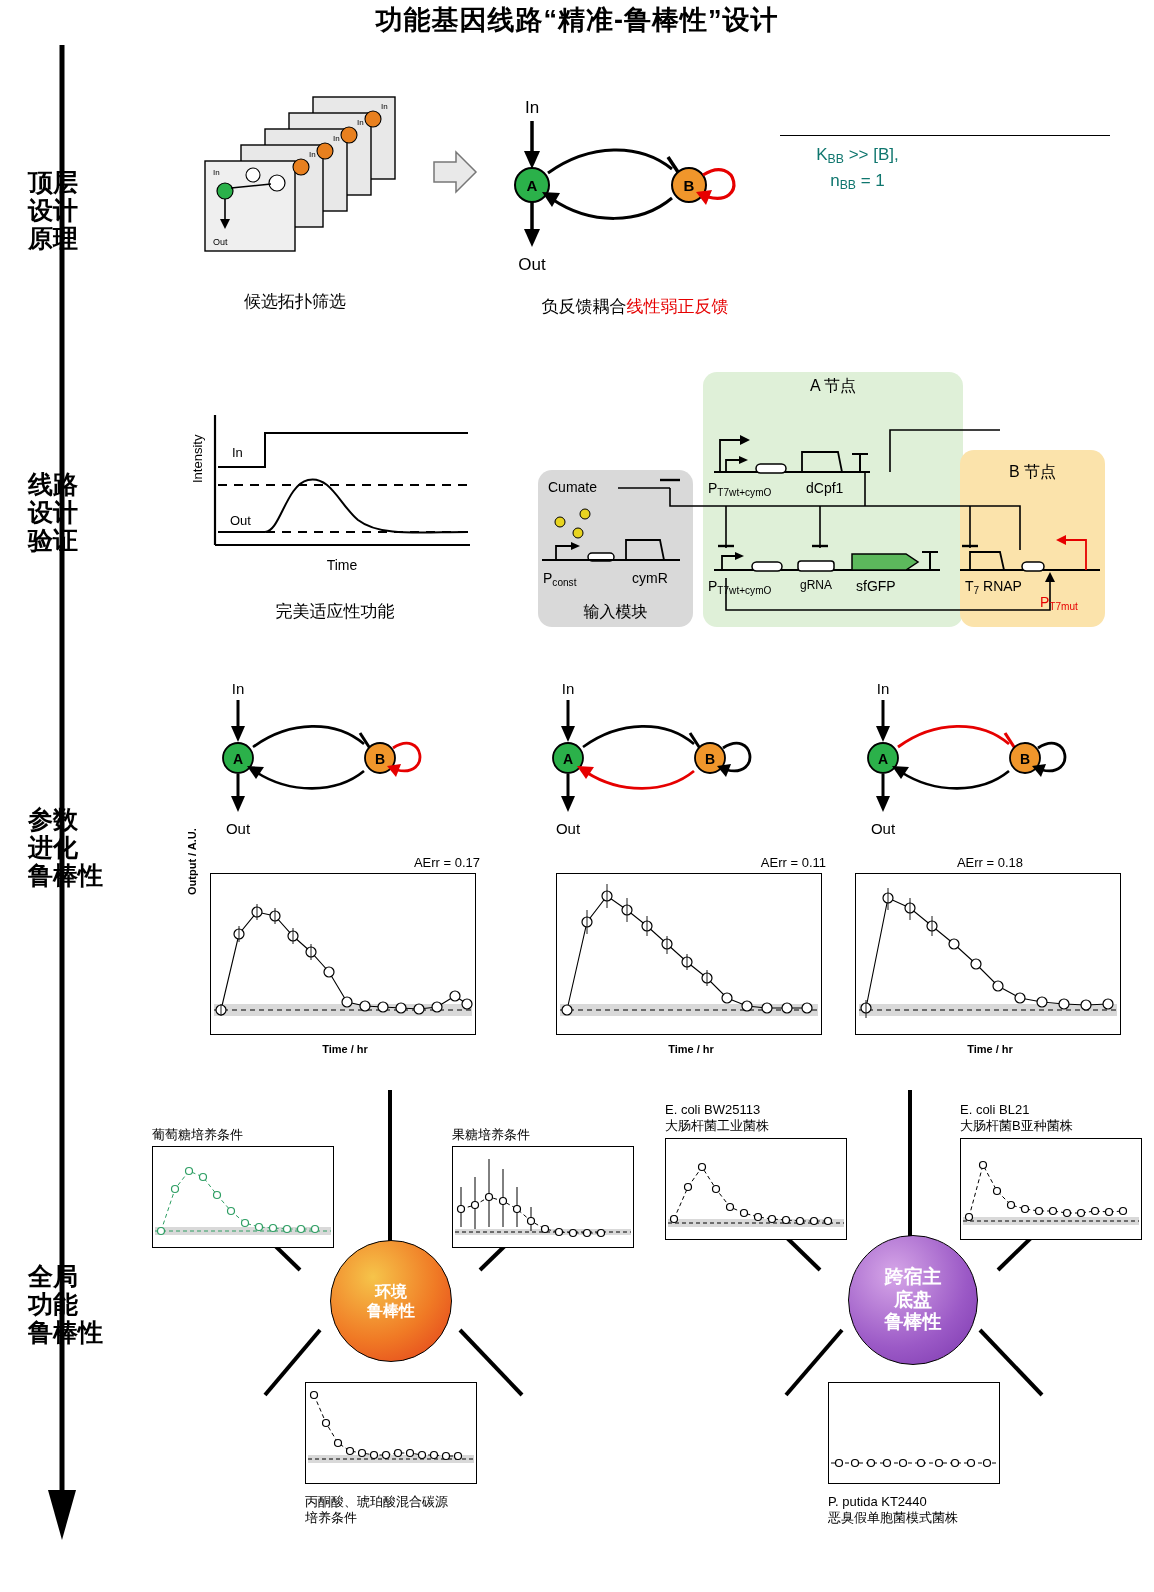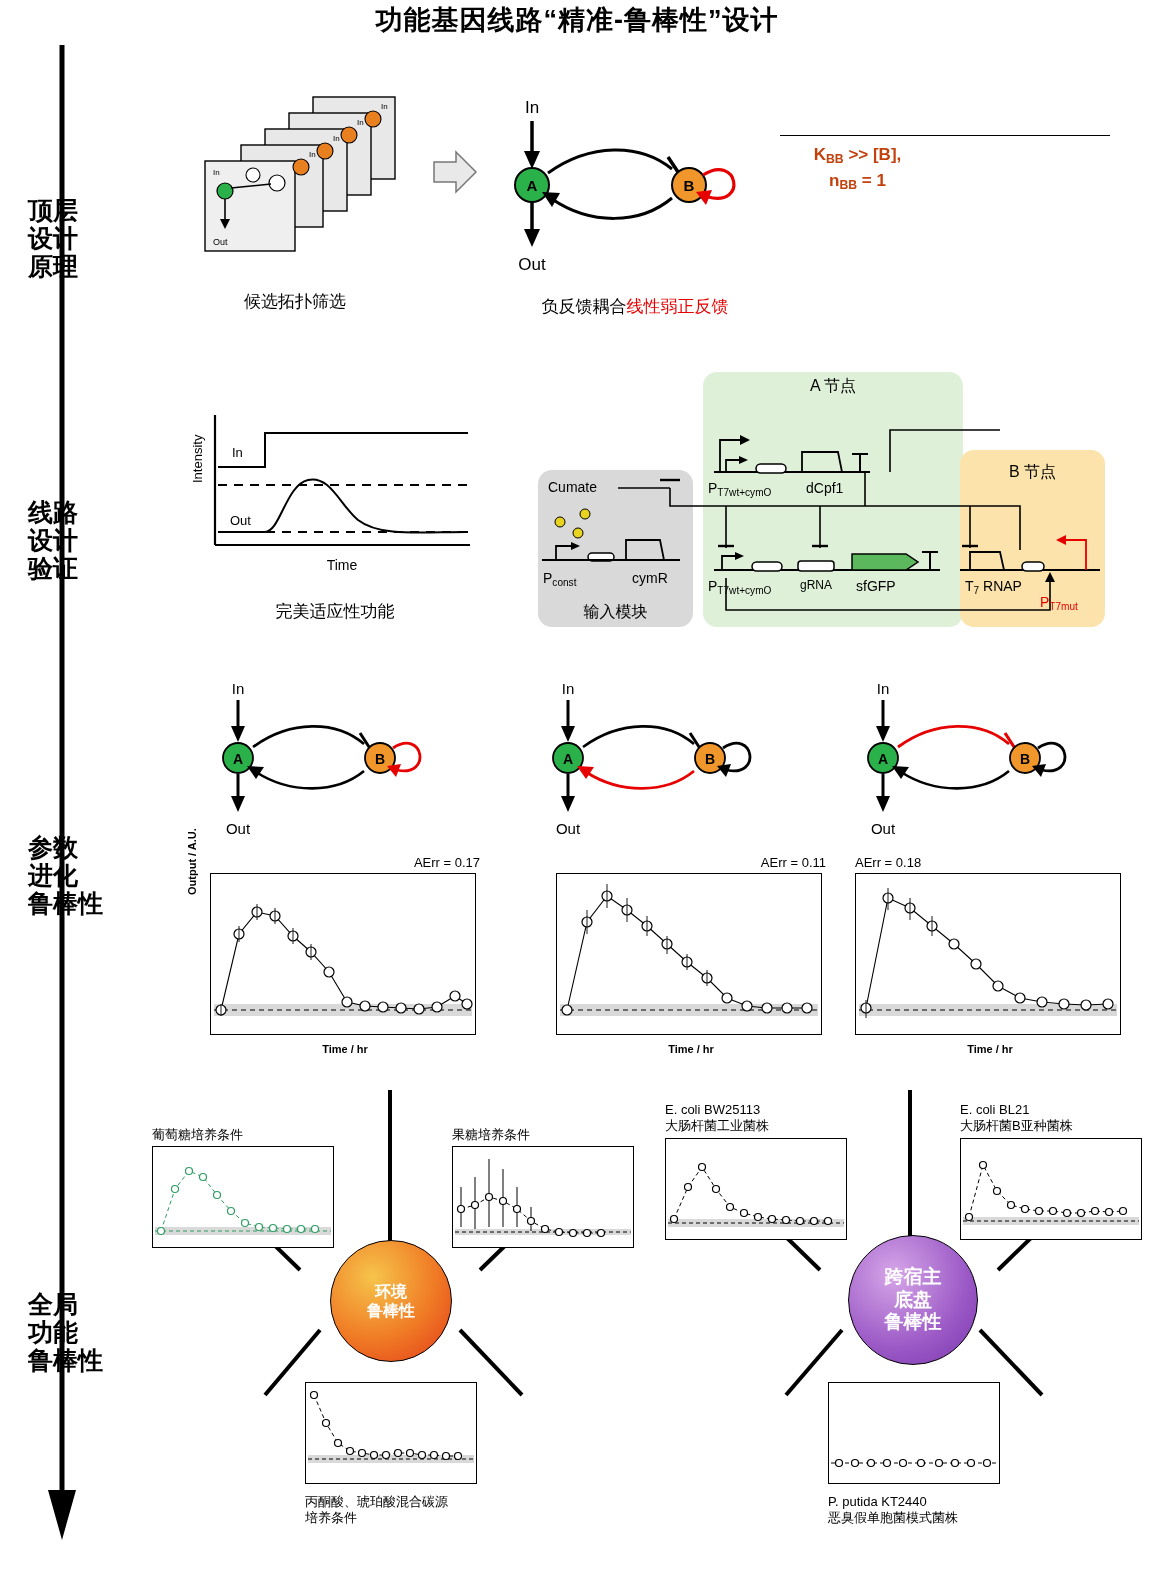--- a/index.html
+++ b/index.html
@@ -1,19 +1,19 @@
 <!DOCTYPE html>
 <html><head>
 <meta charset="utf-8">
 <style>
   html,body{margin:0;padding:0;background:#ffffff;}
   body{width:1154px;height:1592px;position:relative;font-family:"Liberation Sans",sans-serif;color:#000;}
   .abs{position:absolute;}
   .ttl{width:100%;text-align:center;top:2px;font-size:27px;font-weight:bold;letter-spacing:1px;}
-  .stage-label{font-size:25px;font-weight:bold;line-height:1.12;text-align:left;margin-top:28px;}
+  .stage-label{font-size:25px;font-weight:bold;line-height:1.12;text-align:left;}
   .cap{font-size:17px;text-align:center;}
   .cap-sm{font-size:13px;line-height:1.25;}
   .red{color:#e60000;}
   svg{overflow:visible;}
   .plotbox{border:1px solid #000;background:#fff;}
   .sub{font-size:0.72em;vertical-align:-0.25em;}
 </style>
 </head>
 <body>
 
@@ -96,21 +96,21 @@
 
   <path d="M203,80 C238,58 248,112 208,102" fill="none" stroke="#e60000" stroke-width="3.2"></path>
   <polygon points="212,95 206,110 196,97" fill="#e60000"></polygon>
 </svg>
 <div class="abs" style="left:470px;top:295px;width:330px;text-align:center;font-size:17px;">
   <span>负反馈耦合</span><span class="red">线性弱正反馈</span>
 </div>
 
 <div class="abs" style="left:780px;top:135px;width:330px;">
   <div style="border-top:1px solid #000;display:flex;">
-    <div style="width:155px;text-align:center;padding-top:6px;font-size:17px;font-weight:bold;color:#c2410c;line-height:1.5;">
+    <div style="width:155px;text-align:center;padding-top:6px;font-size:17px;font-weight:normal;color:#0f766e;line-height:1.5;">
       K<span class="sub">BB</span> &gt;&gt; [B],<br>n<span class="sub">BB</span> = 1
     </div>
   </div>
 </div>
 
 <svg class="abs" style="left:180px;top:405px;" width="310" height="175">
   <line x1="35" y1="10" x2="35" y2="140" stroke="#000" stroke-width="2.2"></line>
   <line x1="35" y1="140" x2="290" y2="140" stroke="#000" stroke-width="2.2"></line>
   <text x="-78" y="22" transform="rotate(-90)" font-size="13">Intensity</text>
   <text x="162" y="165" font-size="14" text-anchor="middle">Time</text>
@@ -321,21 +321,21 @@
           <line x1="130" y1="80" x2="130" y2="96"></line>
         <line x1="150" y1="96" x2="150" y2="112"></line>
       </g>
     </svg>
     <div style="text-align:center;font-size:11px;font-weight:bold;padding-top:4px;">Time / hr</div>
   </div>
 </div>
 
 <div class="abs" style="left:855px;top:855px;">
   <div style="width:270px;">
-    <div style="text-align:left;font-size:13px;padding-bottom:3px;">AErr = 0.18</div>
+    <div style="text-align:center;font-size:13px;padding-bottom:3px;">AErr = 0.18</div>
     <svg class="plotbox" width="264" height="160">
       <rect x="3" y="130" width="258" height="12" fill="#d9d9d9"></rect>
       <line x1="3" y1="136" x2="261" y2="136" stroke="#000" stroke-width="1.2" stroke-dasharray="5,4"></line>
       <polyline points="10,134 32,24 54,34 76,52 98,70 120,90 142,112 164,124 186,128 208,130 230,131 252,130" fill="none" stroke="#000" stroke-width="1.1"></polyline>
       <g fill="#fff" stroke="#000" stroke-width="1.2">
         <circle cx="10" cy="134" r="5"></circle>
           <circle cx="32" cy="24" r="5"></circle>
           <circle cx="54" cy="34" r="5"></circle>
         <circle cx="76" cy="52" r="5"></circle>
           <circle cx="98" cy="70" r="5"></circle>

